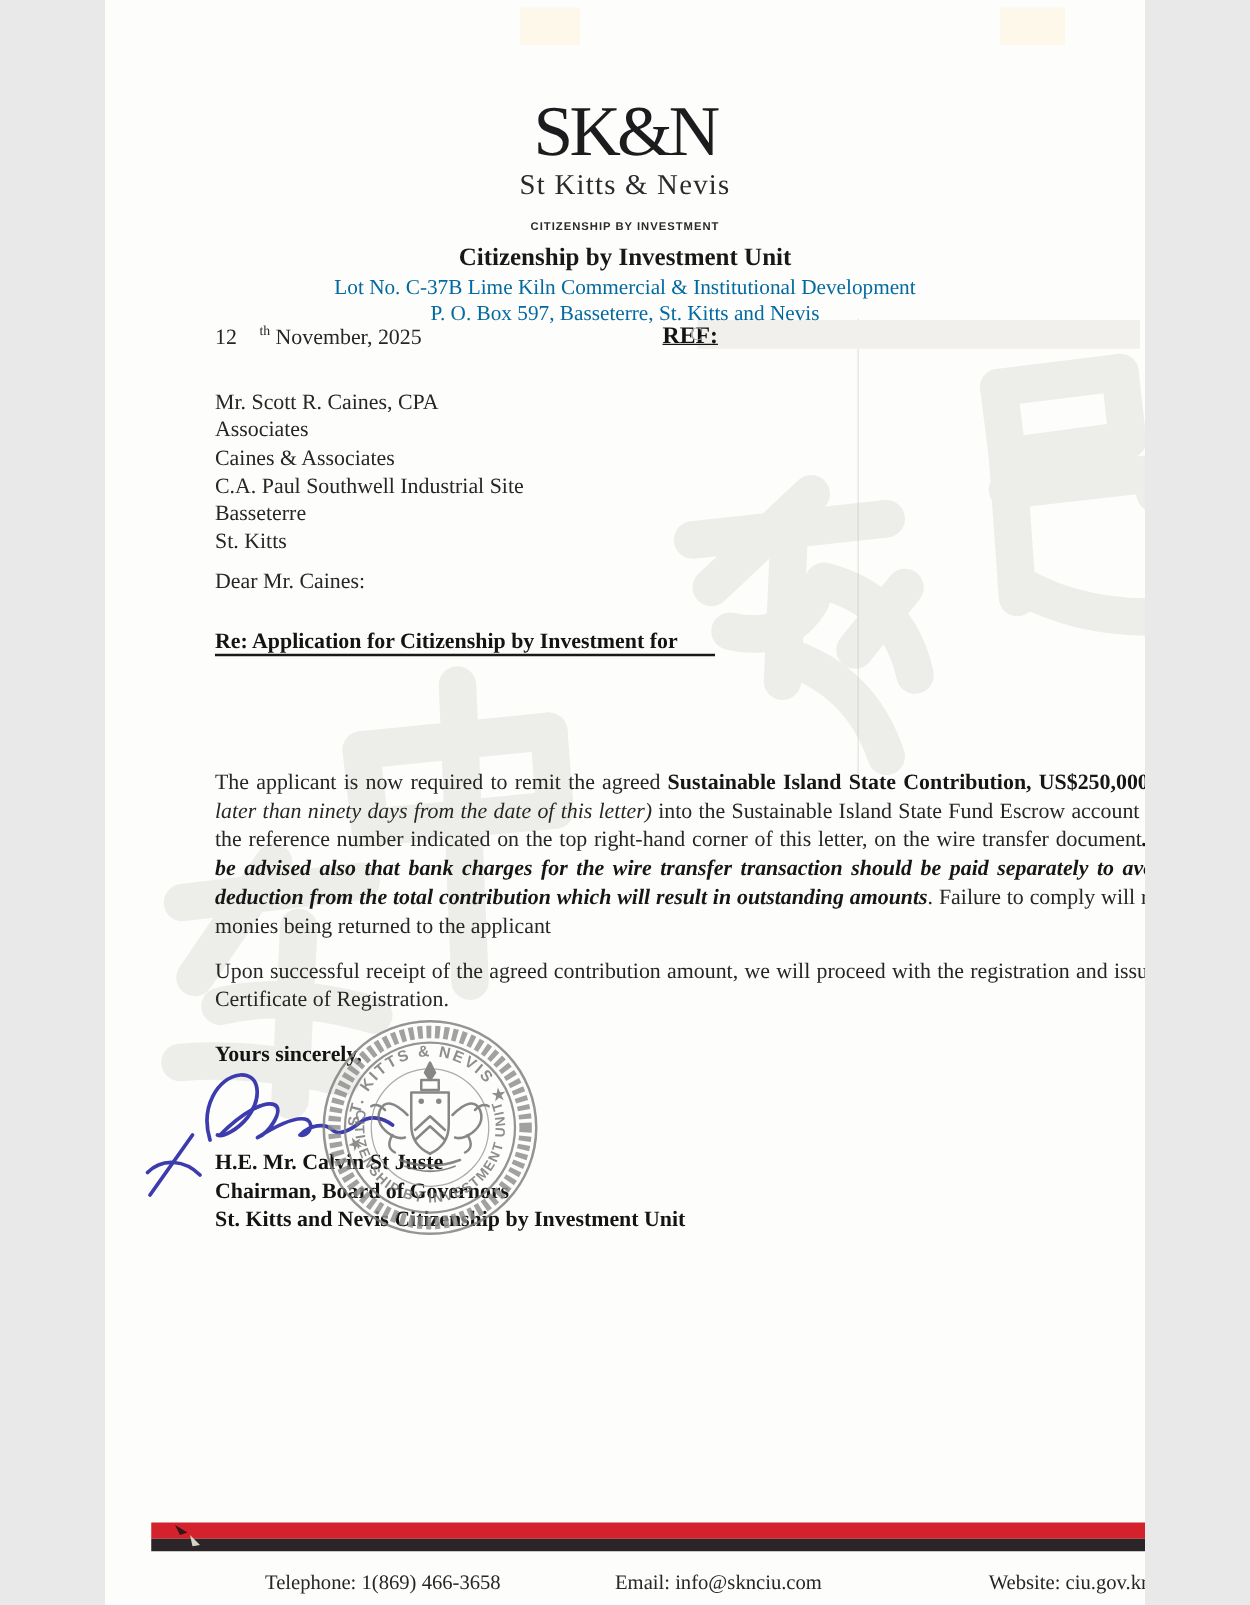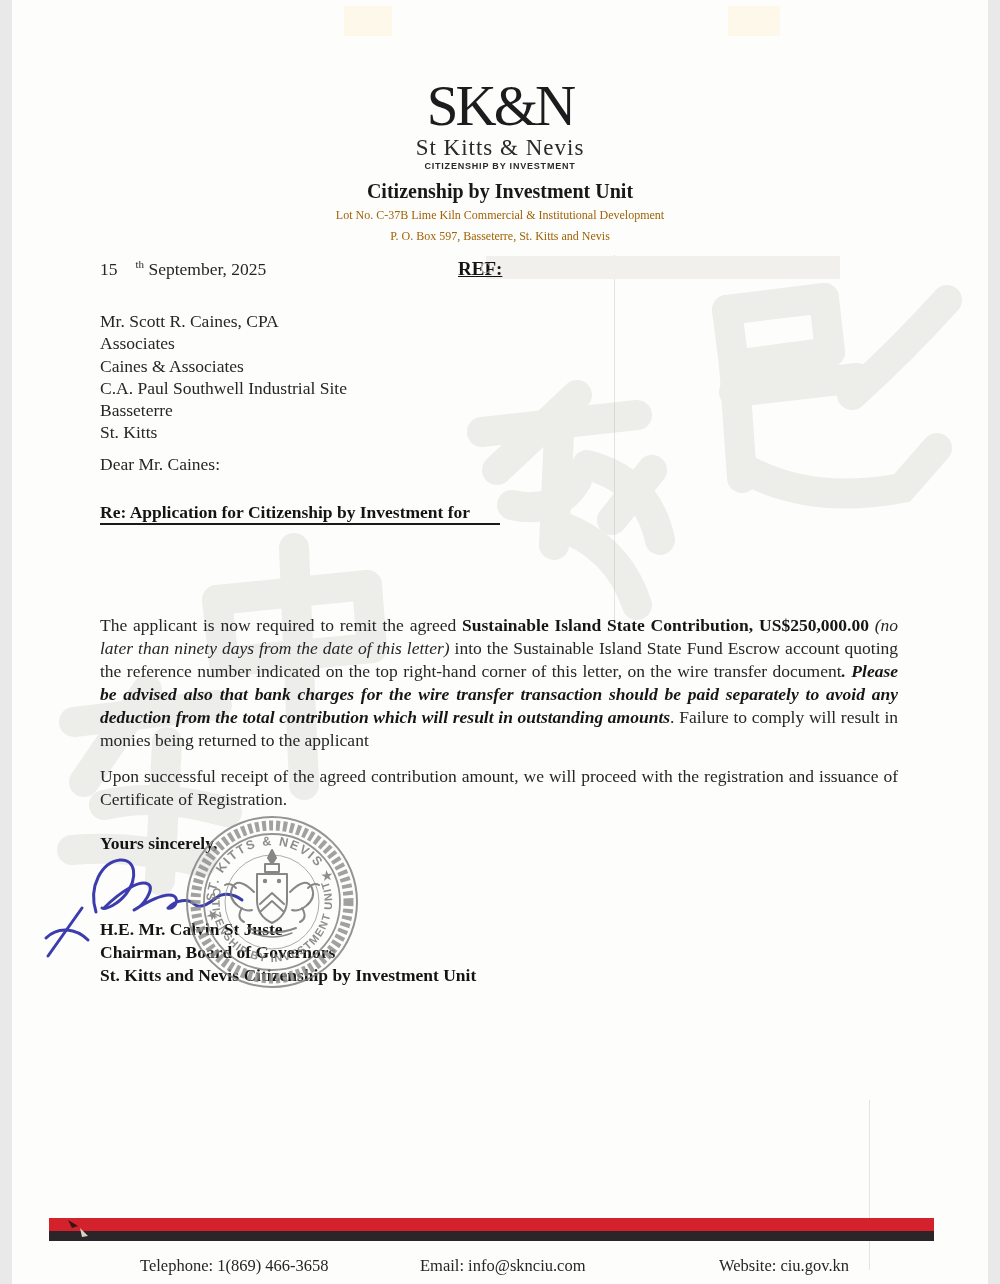--- a/index.html
+++ b/index.html
@@ -1,27 +1,27 @@
 <!DOCTYPE html>
 <html><head>
 <meta charset="utf-8">
 <style>
   html,body{margin:0;padding:0;background:#e9e9e9;}
   .page{
-    position:relative;width:976px;height:1284px;margin:0 auto;
+    position:relative;width:832px;height:1284px;margin:0 auto;
     background:#fdfdfb;overflow:hidden;
     font-family:"Liberation Serif", serif;color:#232323;
   }
   
   .header{position:absolute;top:78px;left:0;right:0;text-align:center;z-index:2;}
   .logo-text{font-size:57px;line-height:56px;font-weight:500;letter-spacing:-3px;color:#1c1c1e;}
   .logo-sub{font-size:23px;line-height:24px;letter-spacing:1px;color:#2a2a2c;margin-top:2px;}
-  .logo-tag{font-family:"Liberation Sans",sans-serif;font-size:9px;font-weight:bold;letter-spacing:.8px;color:#2a2a2c;margin-top:1px;}
+  .logo-tag{font-family:"Liberation Sans",sans-serif;font-size:9px;font-weight:bold;letter-spacing:.8px;color:#2a2a2c;margin-top:16px;}
   .org-name{font-size:20px;font-weight:bold;margin-top:9px;color:#181818;}
-  .org-addr{font-size:12px;line-height:18px;margin-top:3px;color:#a16207;}
+  .org-addr{font-size:17px;line-height:18px;margin-top:3px;color:#0369a1;}
   
   .bodytext{font-size:17.5px;line-height:23px;color:#262626;}
   .block{position:absolute;left:88px;z-index:2;}
   .para{width:798px;text-align:justify;}
   .seg-bold{font-weight:bold;color:#161616;}
   .seg-italic{font-style:italic;}
   .seg-bolditalic{font-weight:bold;font-style:italic;color:#161616;}
   .date-row{top:258px;}
   sup{font-size:11px;vertical-align:super;line-height:0;padding-left:18px;}
   .ref{position:absolute;left:446px;top:258px;font-size:19px;font-weight:bold;color:#141414;
@@ -102,21 +102,21 @@
   <div class="header">
     <div class="logo-text">SK&amp;N</div>
     <div class="logo-sub">St Kitts &amp; Nevis</div>
     <div class="logo-tag">CITIZENSHIP BY INVESTMENT</div>
     <div class="org-name">Citizenship by Investment Unit</div>
     <div class="org-addr">Lot No. C-37B Lime Kiln Commercial &amp; Institutional Development</div>
     <div class="org-addr">P. O. Box 597, Basseterre, St. Kitts and Nevis</div>
   </div>
 
   <div class="block bodytext date-row">
-    <span>15</span><sup>th</sup><span> September, 2025</span>
+    <span>12</span><sup>th</sup><span> November, 2025</span>
   </div>
   <div class="ref">REF:</div>
   <div class="ref-partial">C</div>
   <div class="redaction"></div>
 
   <div class="block bodytext recipient">
     <div>Mr. Scott R. Caines, CPA</div>
     <div>Associates</div>
     <div>Caines &amp; Associates</div>
     <div>C.A. Paul Southwell Industrial Site</div>

